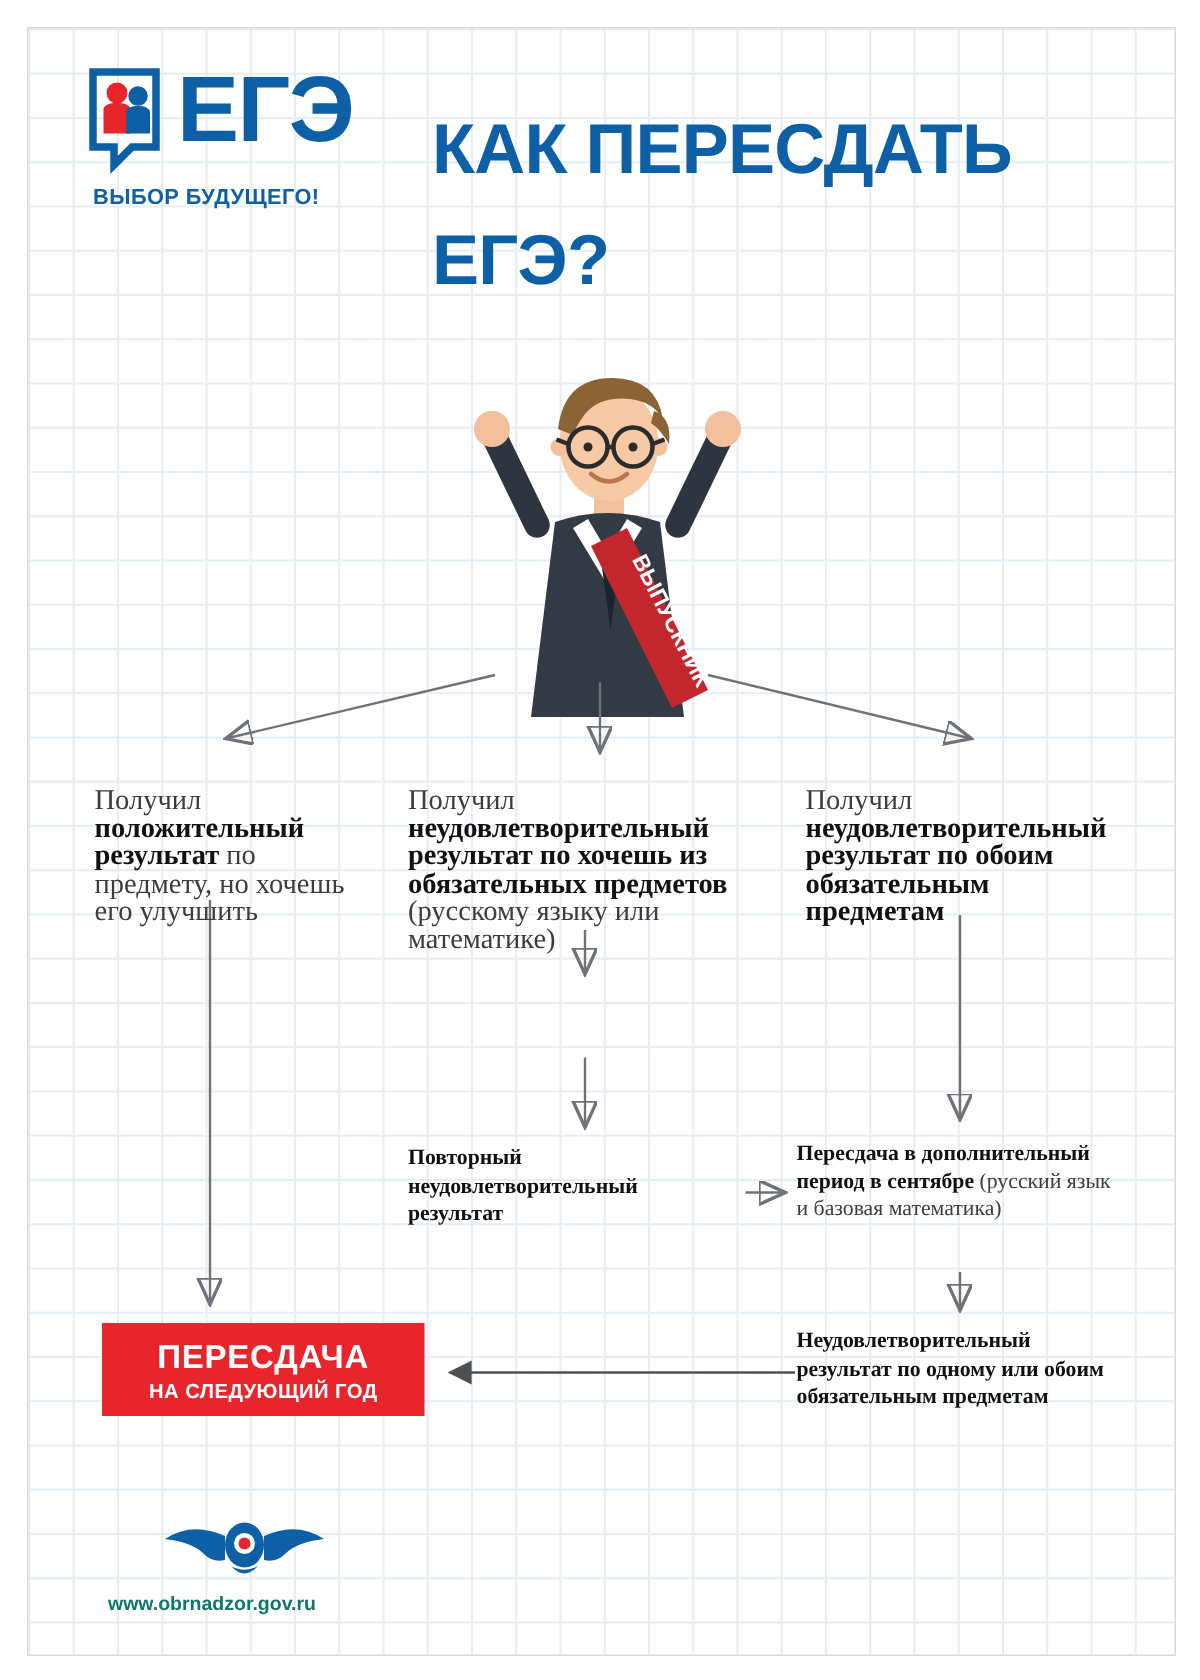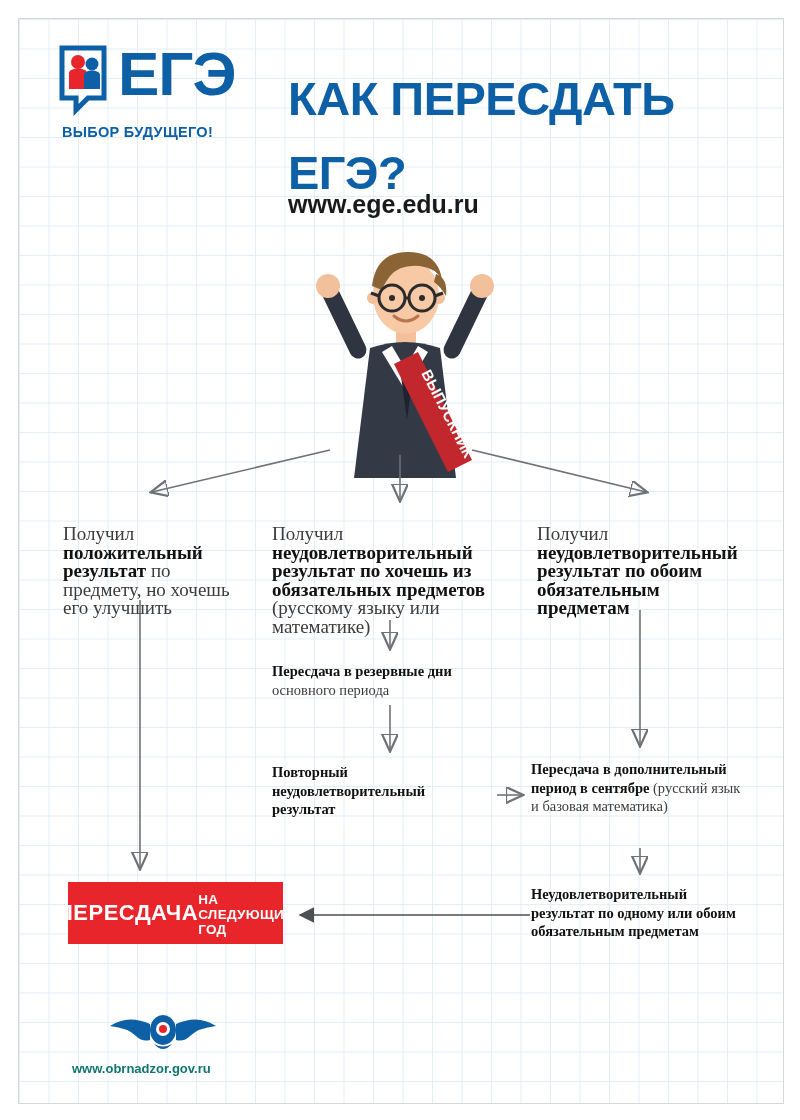--- a/index.html
+++ b/index.html
@@ -82,21 +82,21 @@
   .node b { color: #111111; }
   #node-reserve { left: 272px; top: 662px; width: 230px; }
   #node-repeat  { left: 272px; top: 763px; width: 215px; }
   #node-sept    { left: 531px; top: 760px; width: 210px; }
   #node-fail2   { left: 531px; top: 885px; width: 215px; }
 
   
   #redbox {
     left: 68px; top: 882px; width: 215px; height: 62px;
     background: #e8252a; color: #ffffff;
-    display: flex; flex-direction: row;
+    display: flex; flex-direction: column;
     align-items: center; justify-content: center;
   }
   #redbox .l1 { font-weight: bold; font-size: 22px; letter-spacing: 0.5px; }
   #redbox .l2 { font-weight: bold; font-size: 13.5px; letter-spacing: 0.3px; margin-top: 2px; }
 
   
   #footer-logo { left: 108px; top: 1000px; width: 110px; height: 60px; }
   #footer-url {
     left: 72px; top: 1061px;
     font-weight: bold; font-size: 13px; color: #0f766e;
@@ -120,21 +120,20 @@
         <path d="M11 31 c0-6 18-6 18 0 v16 h-18 z" fill="#e8252a"></path>
         <circle cx="34" cy="22" r="6.5" fill="#0d5fa6"></circle>
         <path d="M26 33 c0-6 16-6 16 0 v14 h-16 z" fill="#0d5fa6"></path>
       </svg>
       <div id="logo-ege">ЕГЭ</div>
     </div>
     <div id="logo-tagline">ВЫБОР БУДУЩЕГО!</div>
   </div>
 
   <div id="title" class="abs">КАК ПЕРЕСДАТЬ ЕГЭ?</div>
-  <div id="site" class="abs">www.ege.edu.ru</div>
 
   <div id="character" class="abs">
     <svg width="210" height="250" viewBox="0 0 210 250">
 
       <path d="M58 120 L30 62" stroke="#2f3540" stroke-width="17" stroke-linecap="round"></path>
       <path d="M152 120 L180 62" stroke="#2f3540" stroke-width="17" stroke-linecap="round"></path>
 
       <circle cx="28" cy="56" r="12" fill="#f2c09a"></circle>
       <circle cx="182" cy="56" r="12" fill="#f2c09a"></circle>
 
@@ -198,21 +197,20 @@
       <path d="M640 848 L640 872" marker-end="url(#ah)"></path>
 
       <path d="M530 915 L300 915" marker-end="url(#ahf)" stroke="#4c4f53"></path>
     </g>
   </svg>
 
   <div class="abs col-text col1">Получил <b>положительный результат</b> по предмету, но хочешь его улучшить</div>
   <div class="abs col-text col2">Получил <b>неудовлетворительный результат по хочешь из обязательных предметов</b> (русскому языку или математике)</div>
   <div class="abs col-text col3">Получил <b>неудовлетворительный результат по обоим обязательным предметам</b></div>
 
-  <div class="abs node" id="node-reserve"><b>Пересдача в резервные дни</b> основного периода</div>
   <div class="abs node" id="node-repeat"><b>Повторный неудовлетворительный результат</b></div>
   <div class="abs node" id="node-sept"><b>Пересдача в дополнительный период в сентябре</b> (русский язык и базовая математика)</div>
   <div class="abs node" id="node-fail2"><b>Неудовлетворительный результат по одному или обоим обязательным предметам</b></div>
 
   <div id="redbox" class="abs">
     <div class="l1">ПЕРЕСДАЧА</div>
     <div class="l2">НА СЛЕДУЮЩИЙ ГОД</div>
   </div>
 
   <div id="footer-logo" class="abs">

